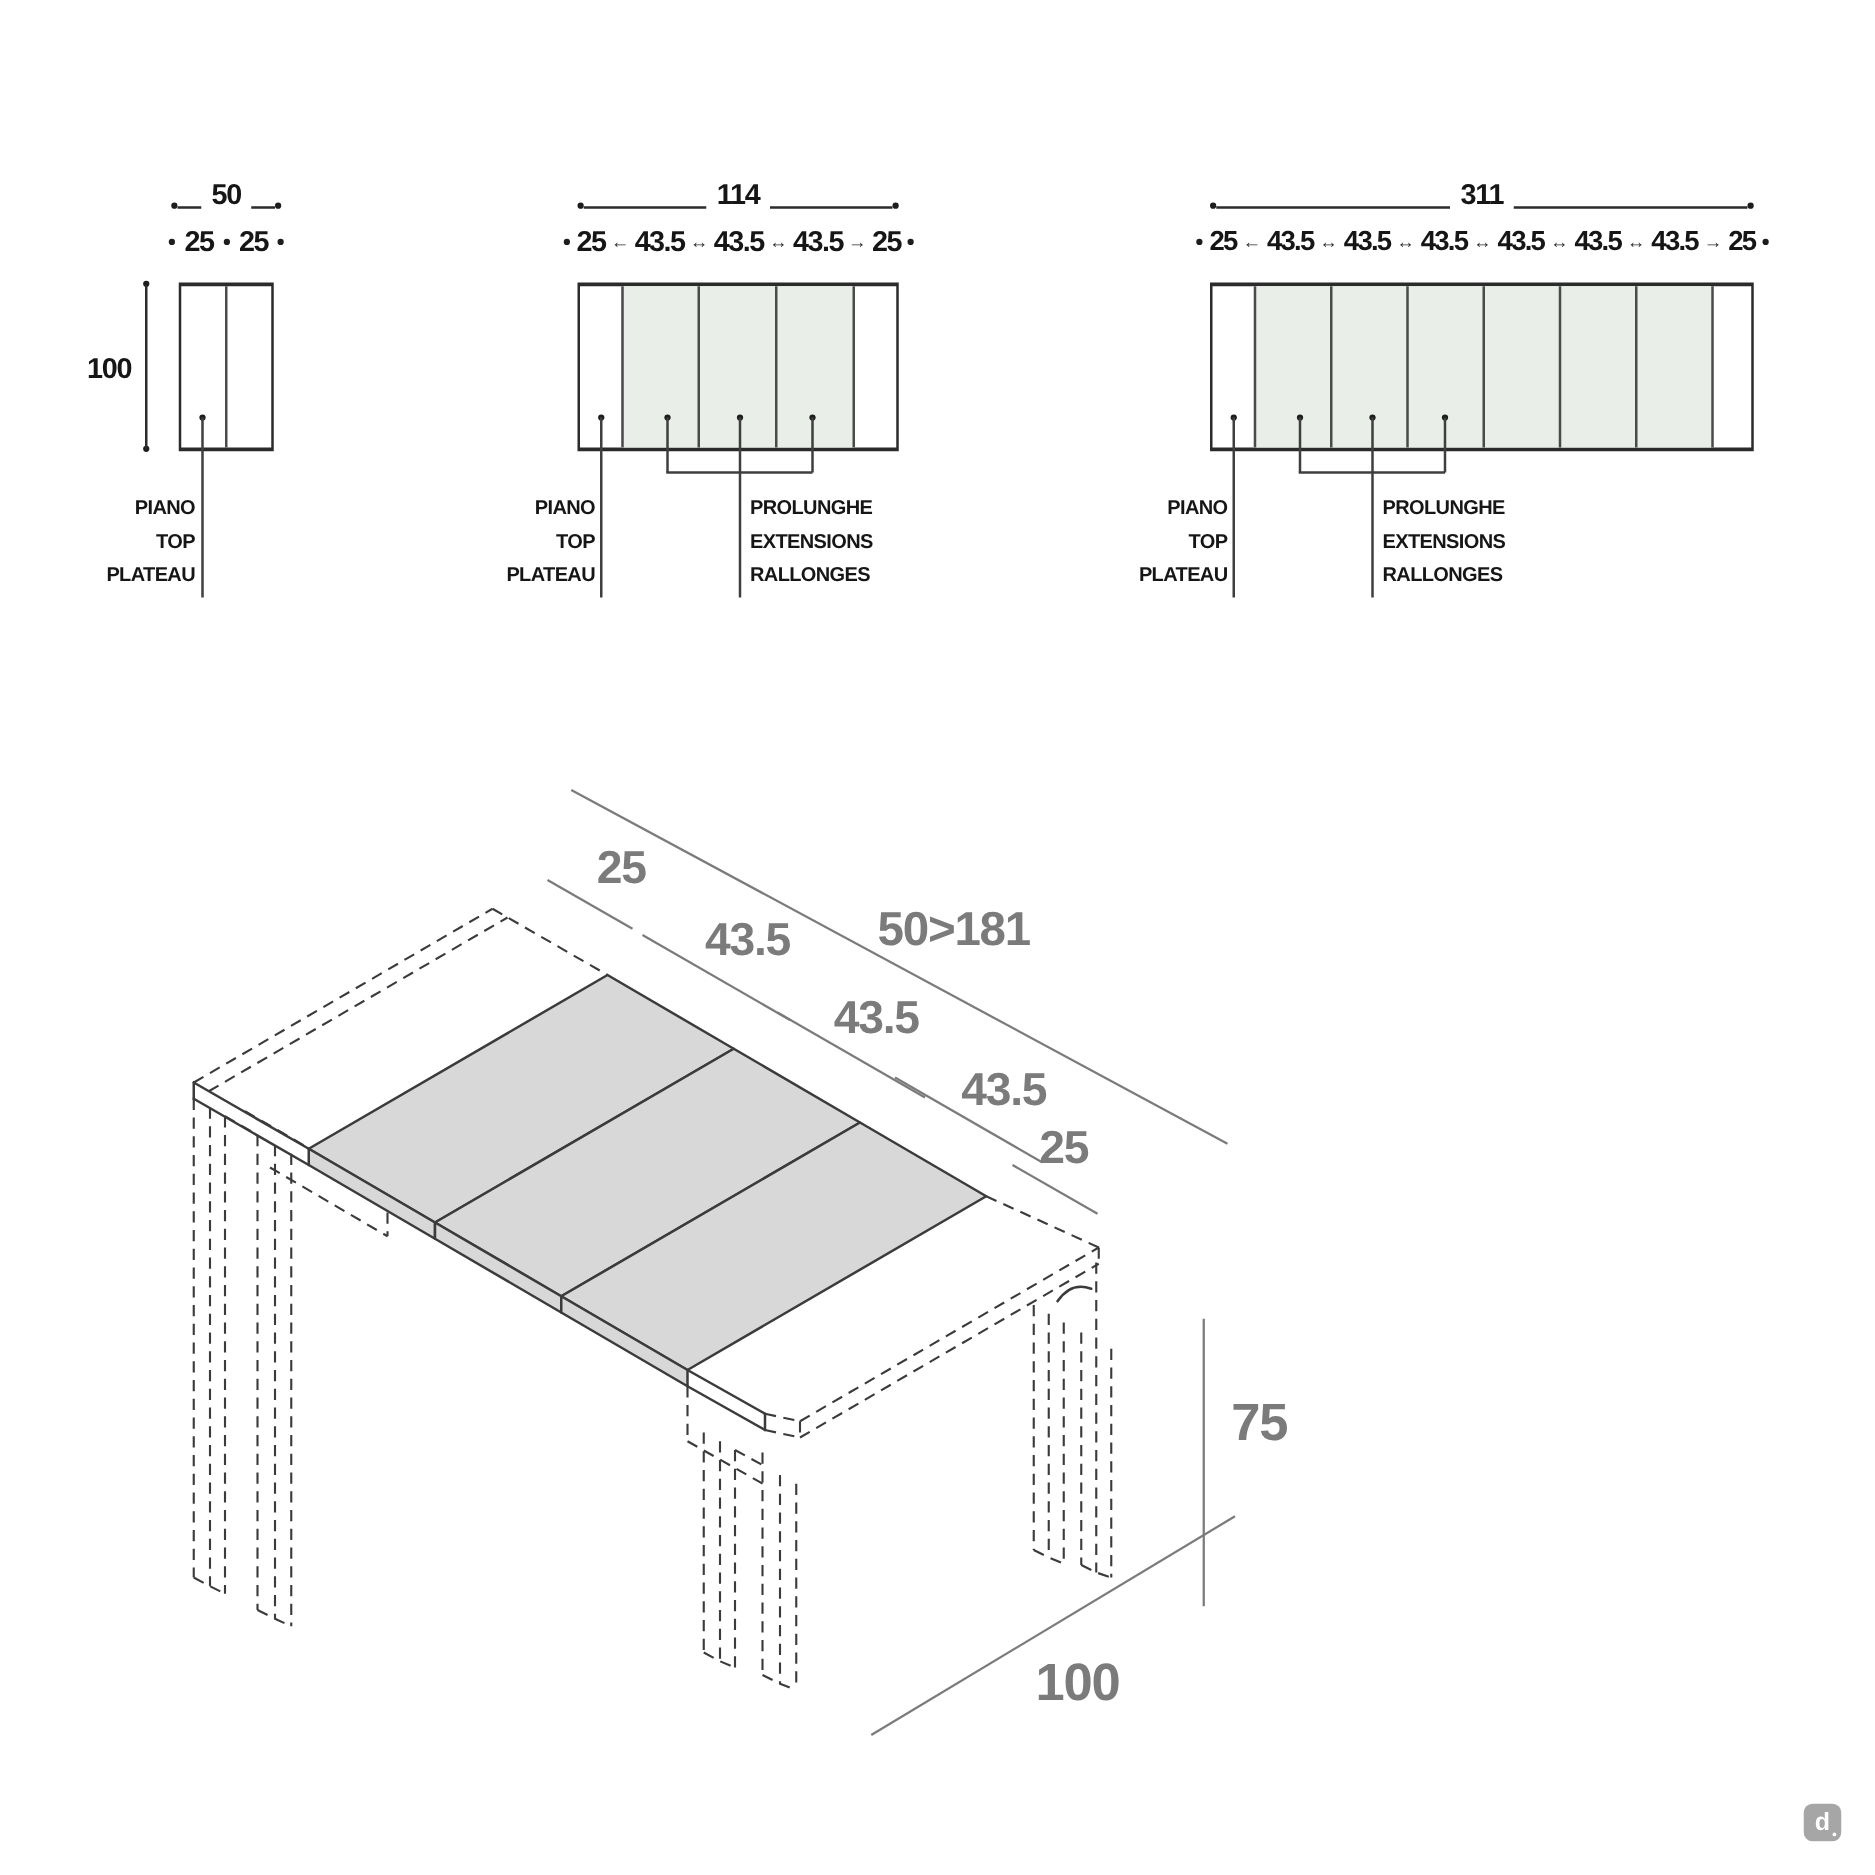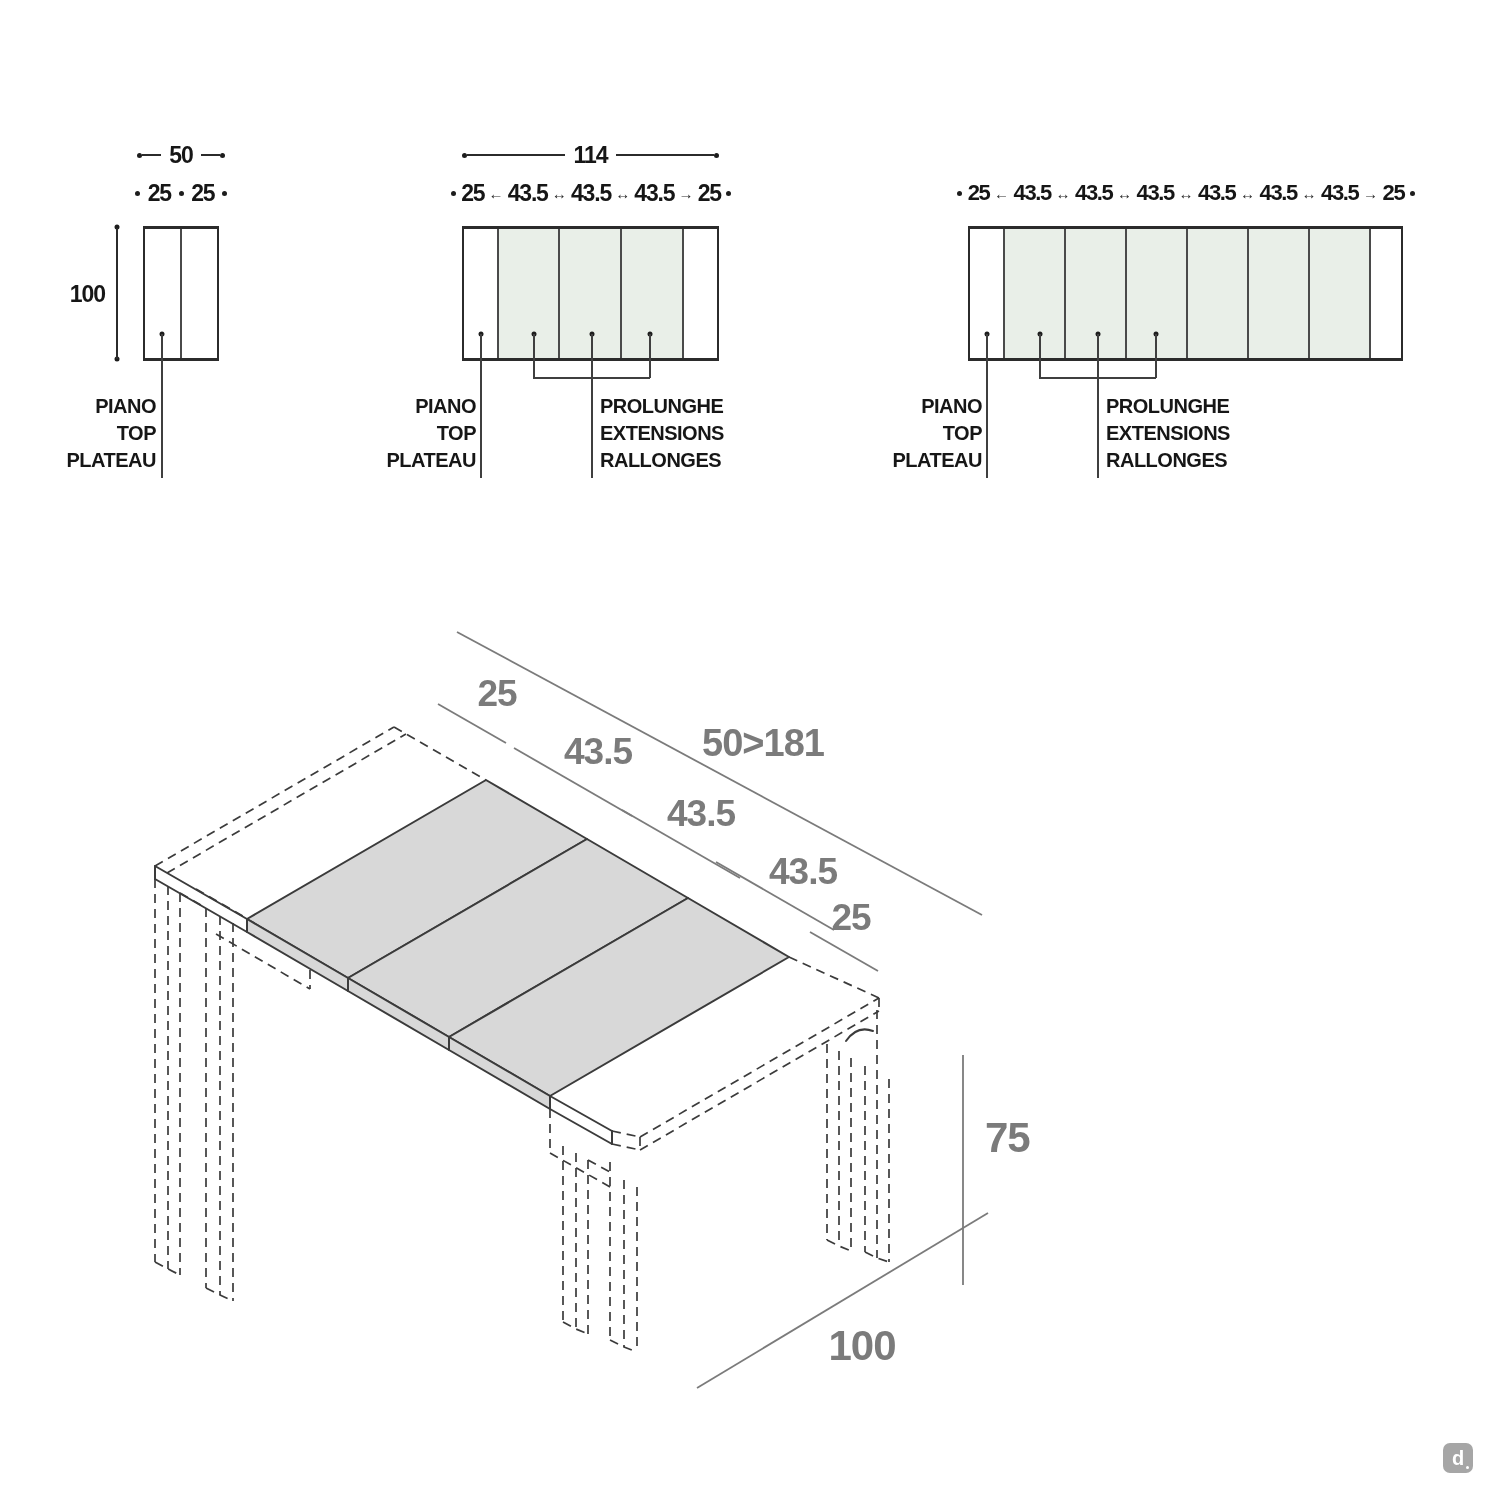--- a/index.html
+++ b/index.html
@@ -1,20 +1,20 @@
 <!DOCTYPE html>
 <html><head>
 <meta charset="utf-8">
 <title>Extendable table dimension diagram</title>
 <style>
   html,body{margin:0;padding:0;background:#fff;}
   .canvas{position:relative;width:1500px;height:1500px;background:#ffffff;overflow:hidden;
           font-family:"Liberation Sans",sans-serif;color:#161616;}
   
-  .dimrow{position:absolute;display:flex;align-items:center;height:24px;}
+  .dimrow{position:absolute;display:flex;align-items:flex-end;height:24px;}
   .dline{flex:1;height:2px;background:#2b2b2b;}
   .dnum{padding:0 8px;font-size:23px;font-weight:bold;letter-spacing:-1px;line-height:1;white-space:nowrap;}
   .ddot{width:5px;height:5px;border-radius:50%;background:#1d1d1d;flex:0 0 auto;}
   
   .chainrow{position:absolute;display:flex;align-items:center;justify-content:space-between;height:24px;
             font-weight:bold;}
   .cnum{font-size:23px;letter-spacing:-1.2px;line-height:1;white-space:nowrap;}
   .chainrow.tight .cnum{font-size:22px;letter-spacing:-1.4px;}
   .arr{font-size:15px;font-weight:normal;color:#2b2b2b;line-height:1;margin:0 -1px;}
   
@@ -22,21 +22,21 @@
          box-sizing:border-box;background:#fff;}
   .tgreen{position:absolute;top:0;bottom:0;}
   .tdiv{position:absolute;top:0;bottom:0;width:2px;background:#4a4a4a;}
   
   .vline{position:absolute;width:2px;background:#2b2b2b;}
   .vnum{position:absolute;font-size:23px;font-weight:bold;letter-spacing:-1px;text-align:right;}
   
   .lv{position:absolute;width:1.5px;background:#3f3f3f;}
   .lh{position:absolute;height:1.5px;background:#3f3f3f;}
   .ldot{position:absolute;width:5px;height:5px;border-radius:50%;background:#1d1d1d;transform:translate(-2.5px,-2.5px);}
-  .ltext{position:absolute;font-size:20px;font-weight:bold;letter-spacing:-0.5px;line-height:27px;white-space:nowrap;}
+  .ltext{position:absolute;font-size:16px;font-weight:bold;letter-spacing:-0.5px;line-height:27px;white-space:nowrap;}
   .ltext.right{text-align:right;}
   
   .wm{position:absolute;left:1443px;top:1443px;width:30px;height:30px;border-radius:7px;background:#a6a6a6;
       display:flex;align-items:center;justify-content:center;color:#fff;font-size:20px;font-weight:bold;}
   .wm .wdot{position:absolute;right:4px;bottom:4px;width:3px;height:3px;border-radius:50%;background:#fff;}
   svg text{font-family:"Liberation Sans",sans-serif;font-weight:bold;fill:#7b7b7b;}
 </style>
 </head>
 <body>
 
@@ -115,20 +115,27 @@
   <div class="lv" style="left:533px;top:334px;height:44px;"></div>
   <div class="lv" style="left:649px;top:334px;height:44px;"></div>
   <div class="lh" style="left:533px;top:377px;width:117px;"></div>
   <div class="lv" style="left:591px;top:334px;height:144px;"></div>
   <div class="ltext" style="left:600px;top:393px;">
     <div>PROLUNGHE</div>
     <div>EXTENSIONS</div>
     <div>RALLONGES</div>
   </div>
 
+  <div class="dimrow" style="left:968px;top:143px;width:435px;">
+    <span class="ddot"></span>
+    <span class="dline"></span>
+    <span class="dnum">311</span>
+    <span class="dline"></span>
+    <span class="ddot"></span>
+  </div>
   <div class="chainrow tight" style="left:957px;top:181px;width:458px;">
     <span class="ddot"></span>
     <span class="cnum">25</span>
     <span class="arr">←</span>
     <span class="cnum">43.5</span>
     <span class="arr">↔</span>
     <span class="cnum">43.5</span>
     <span class="arr">↔</span>
     <span class="cnum">43.5</span>
     <span class="arr">↔</span>

